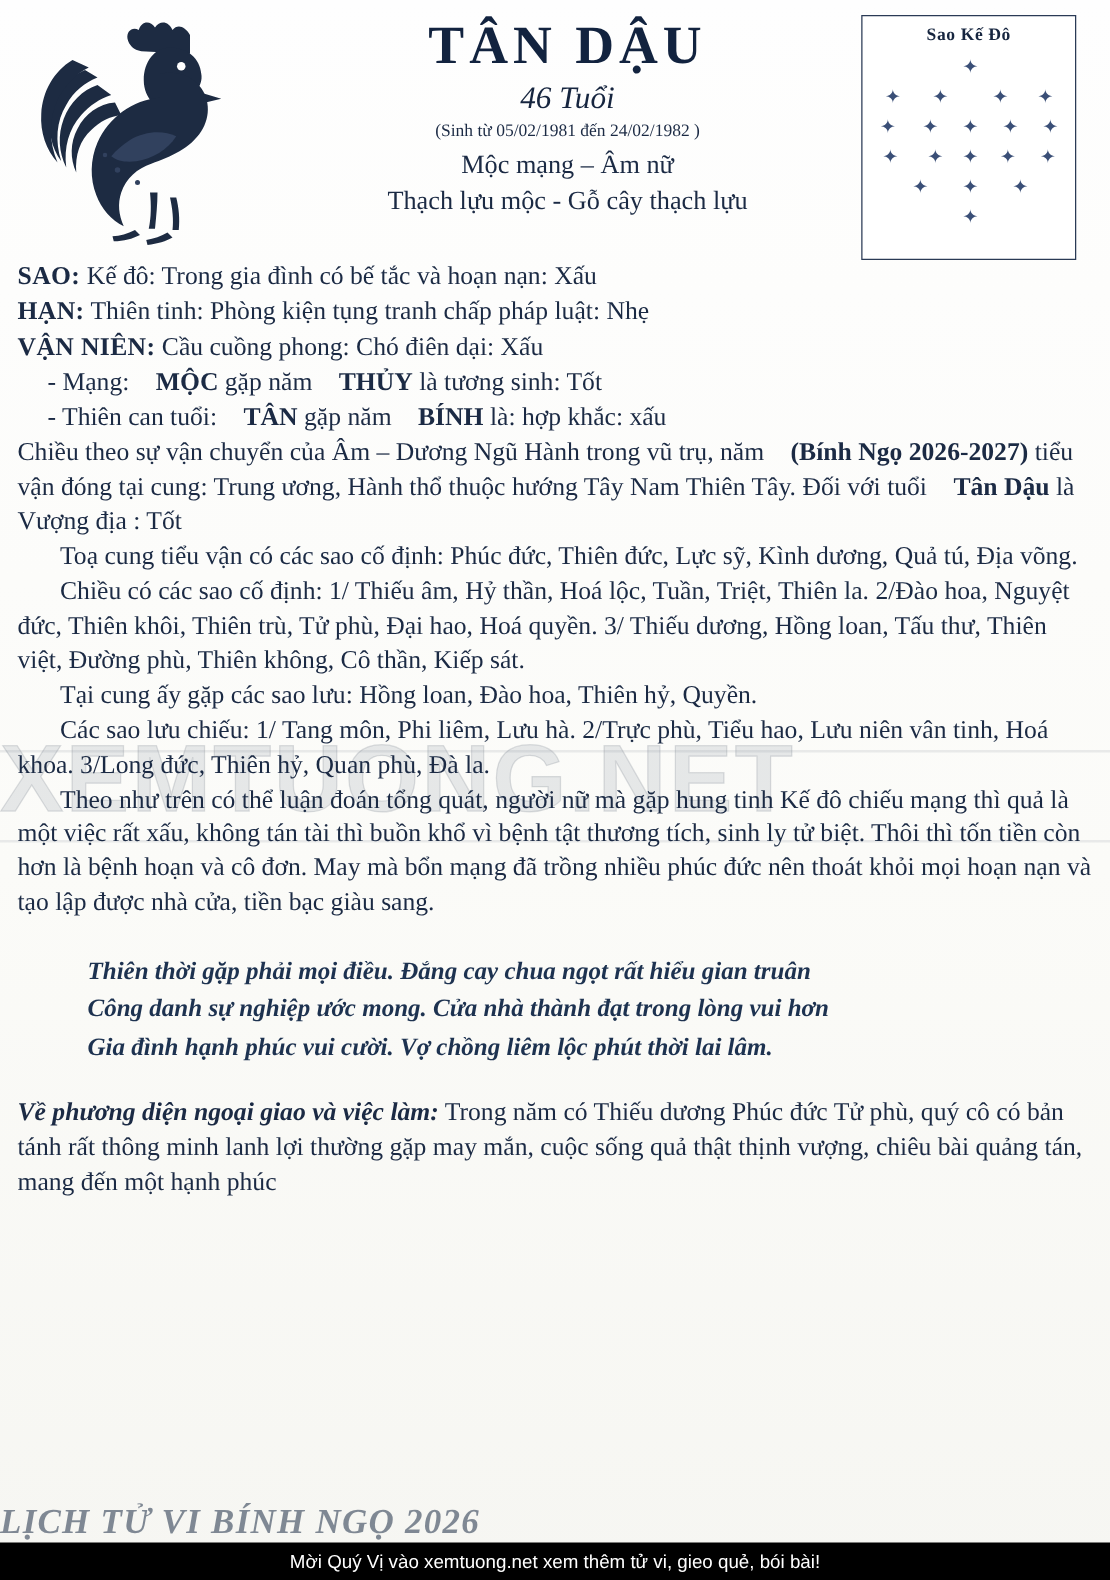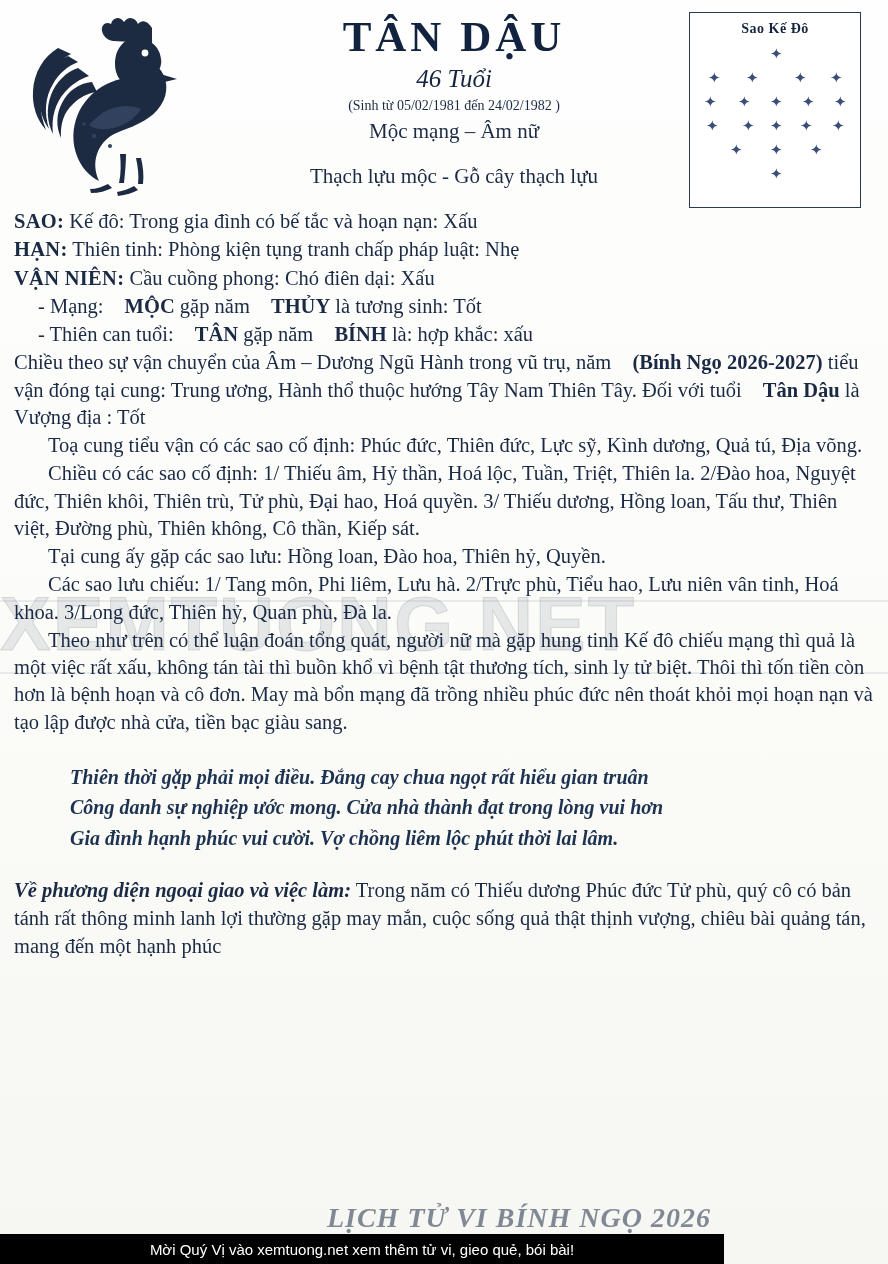--- a/index.html
+++ b/index.html
@@ -88,21 +88,21 @@
   .birth-range {
     font-size: 14px;
     margin-top: 5px;
   }
   .element-line {
     font-size: 21px;
     margin-top: 5px;
   }
   .element-sub {
     font-size: 21px;
-    margin-top: 20px;
+    margin-top: 4px;
   }
 
   
   .star-box {
     position: absolute;
     right: 13px;
     top: 6px;
     width: 172px;
     height: 196px;
     border: 1px solid #2a3a55;
@@ -177,33 +177,33 @@
     font-style: italic;
     font-weight: bold;
   }
 
   
   .footer-title {
     position: absolute;
     left: 0;
     bottom: 30px;
     width: 711px;
-    text-align: right;
+    text-align: left;
     font-size: 28px;
     font-weight: bold;
     font-style: italic;
     color: rgba(30,45,70,0.55);
     letter-spacing: 1px;
     z-index: 4;
   }
   .footer-bar {
     position: absolute;
     left: 0;
     bottom: 0;
-    width: 724px;
+    width: 888px;
     height: 30px;
     background: #000000;
     color: #ffffff;
     font-family: "Liberation Sans", sans-serif;
     font-size: 15px;
     display: flex;
     align-items: center;
     justify-content: center;
     z-index: 20;
   }

